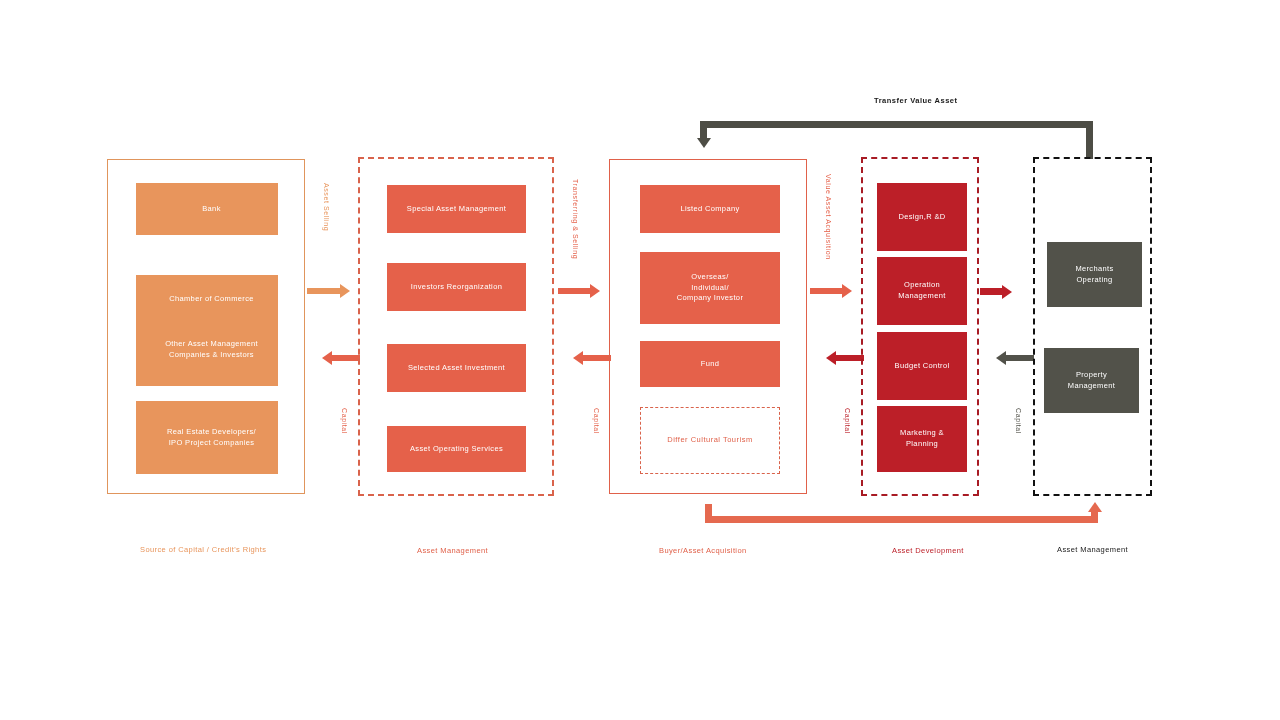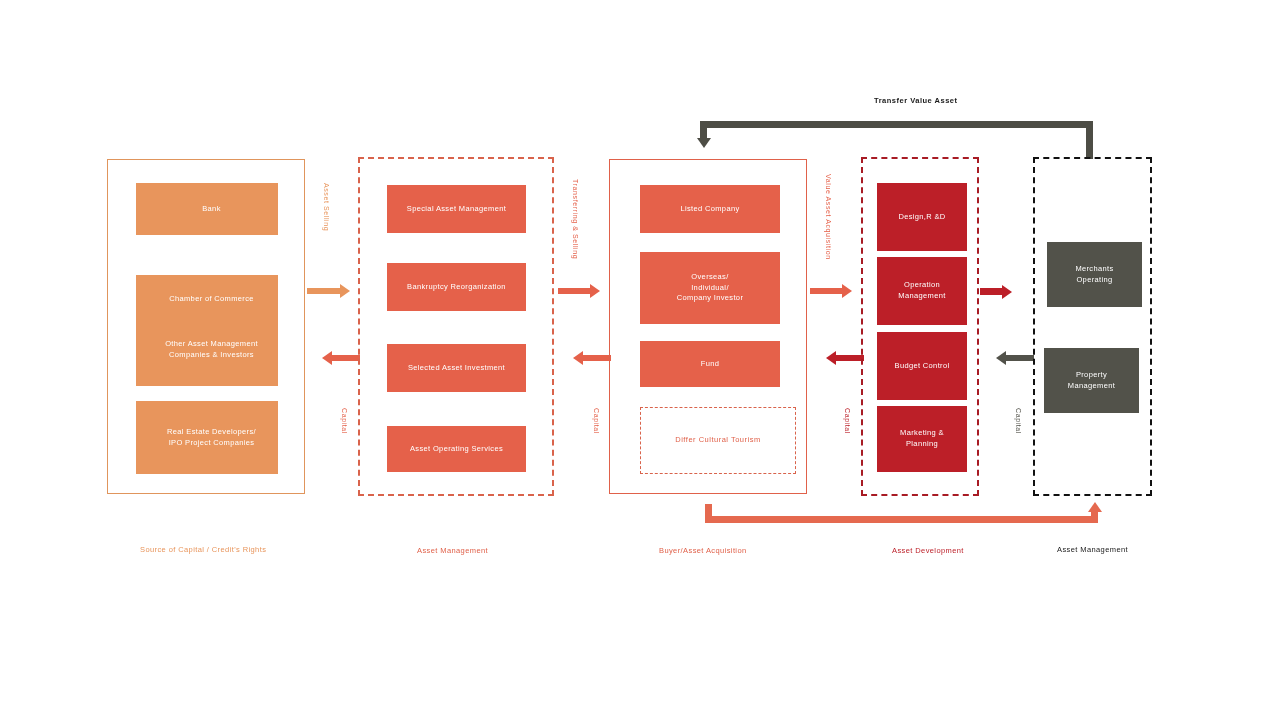--- a/index.html
+++ b/index.html
@@ -139,21 +139,21 @@
   <div class="vlabel" style="left:348px; top:408px; color:#e5614a;">Capital</div>
   <div class="arrow-shaft" style="left:332px; top:355px; width:28px; height:6px; background:#e5614a;"></div>
   <div class="arrow-head head-left" style="left:322px; top:351px; border-right:10px solid #e5614a;"></div>
 
   <div class="col-box dashed-salmon" style="left:358px; top:157px; width:196px; height:339px;"></div>
 
   <div class="node salmon" style="left:387px; top:185px; width:139px; height:48px;">
     <span>Special  Asset Management</span>
   </div>
   <div class="node salmon" style="left:387px; top:263px; width:139px; height:48px;">
-    <span>Bankruptcy   Reorganization</span>
+    <span>Investors   Reorganization</span>
   </div>
   <div class="node salmon" style="left:387px; top:344px; width:139px; height:48px;">
     <span>Selected  Asset  Investment</span>
   </div>
   <div class="node salmon" style="left:387px; top:426px; width:139px; height:46px;">
     <span>Asset Operating  Services</span>
   </div>
 
   <div class="caption" style="left:417px; top:546px; color:#e0614a;">Asset  Management</div>
 
@@ -169,21 +169,21 @@
 
   <div class="node salmon" style="left:640px; top:185px; width:140px; height:48px;">
     <span>Listed  Company</span>
   </div>
   <div class="node salmon" style="left:640px; top:252px; width:140px; height:72px;">
     <span>Overseas/<br>Individual/<br>Company  Investor</span>
   </div>
   <div class="node salmon" style="left:640px; top:341px; width:140px; height:46px;">
     <span>Fund</span>
   </div>
-  <div class="node ghost" style="left:640px; top:407px; width:156px; height:67px;">
+  <div class="node ghost" style="left:640px; top:407px; width:140px; height:67px;">
     <span>Differ Cultural Tourism</span>
   </div>
 
   <div class="caption" style="left:659px; top:546px; color:#e0614a;text-align:right;">Buyer/Asset  Acquisition</div>
 
   <div class="vlabel" style="left:832px; top:174px; color:#e5614a;">Value Asset  Acquisition</div>
   <div class="arrow-shaft" style="left:810px; top:288px; width:32px; height:6px; background:#e5614a;"></div>
   <div class="arrow-head head-right" style="left:842px; top:284px; border-left:10px solid #e5614a;"></div>
 
   <div class="vlabel" style="left:851px; top:408px; color:#bc1f28;">Capital</div>

